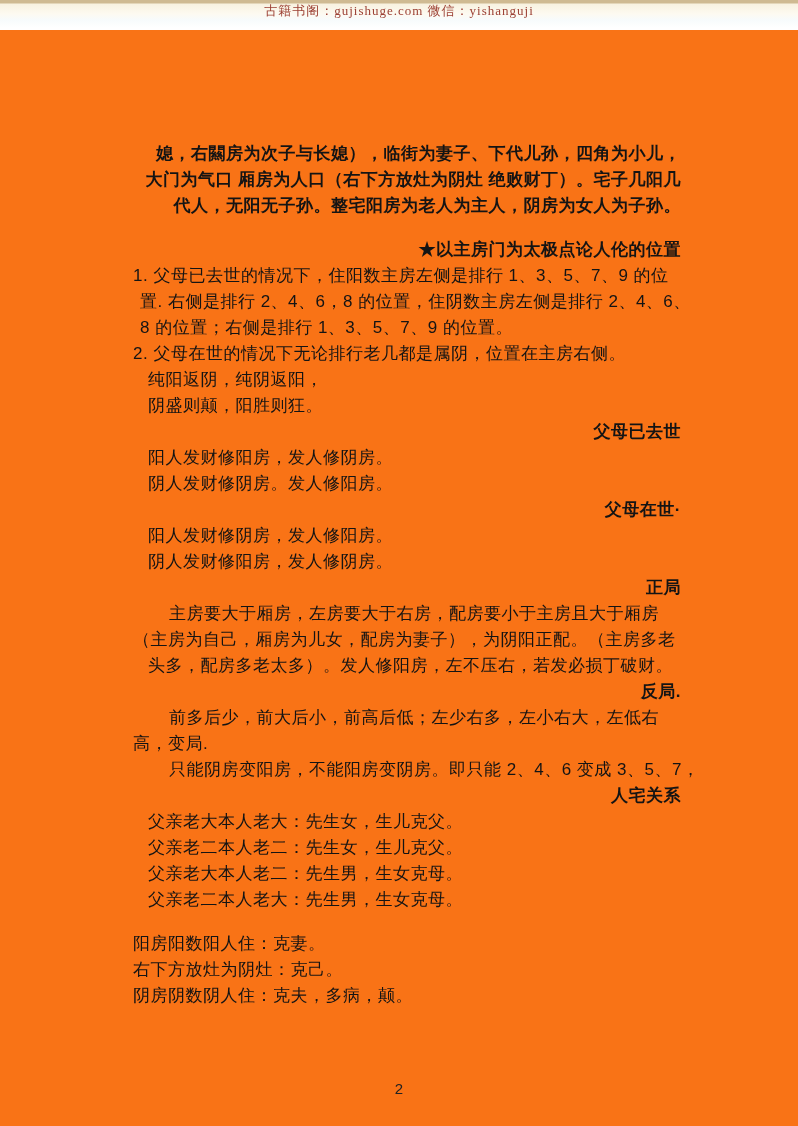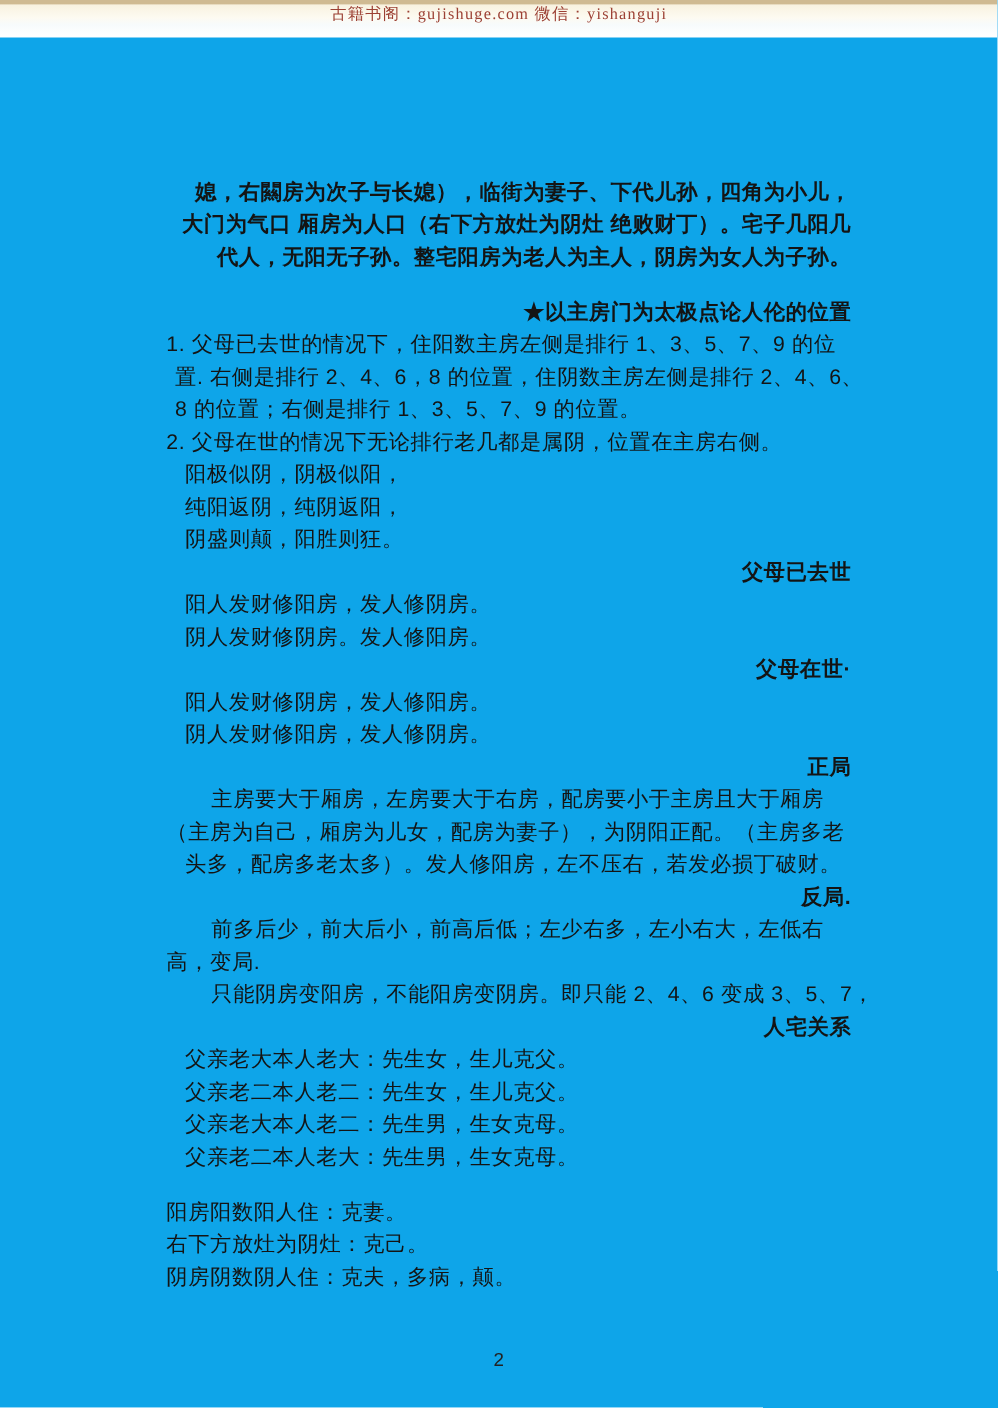--- a/index.html
+++ b/index.html
@@ -5,21 +5,21 @@
   html, body {
     margin: 0;
     padding: 0;
     background: #ffffff;
     font-family: "Liberation Sans", sans-serif;
   }
   .sheet {
     position: relative;
     width: 798px;
     height: 1126px;
-    background: #0ea5e9;
+    background: #f97316;
     overflow: hidden;
   }
   
   .top-bar {
     position: absolute;
     top: 0; left: 0;
     width: 798px;
     height: 30px;
     background: linear-gradient(
       #cfba92 0px, #cfba92 3px,
@@ -79,21 +79,20 @@
       <div class="ln b">大门为气口 厢房为人口（右下方放灶为阴灶 绝败财丁）。宅子几阳几</div>
       <div class="ln b">代人，无阳无子孙。整宅阳房为老人为主人，阴房为女人为子孙。</div>
     </div>
 
     <div>
       <div class="ln b gap-heading">★以主房门为太极点论人伦的位置</div>
       <div class="ln">1. 父母已去世的情况下，住阳数主房左侧是排行 1、3、5、7、9 的位</div>
       <div class="ln ind-half">置. 右侧是排行 2、4、6，8 的位置，住阴数主房左侧是排行 2、4、6、</div>
       <div class="ln ind-half">8 的位置；右侧是排行 1、3、5、7、9 的位置。</div>
       <div class="ln">2. 父母在世的情况下无论排行老几都是属阴，位置在主房右侧。</div>
-      <div class="ln ind-1">阳极似阴，阴极似阳，</div>
       <div class="ln ind-1">纯阳返阴，纯阴返阳，</div>
       <div class="ln ind-1">阴盛则颠，阳胜则狂。</div>
     </div>
 
     <div>
       <div class="ln b">父母已去世</div>
       <div class="ln ind-1">阳人发财修阳房，发人修阴房。</div>
       <div class="ln ind-1">阴人发财修阴房。发人修阳房。</div>
     </div>
 

